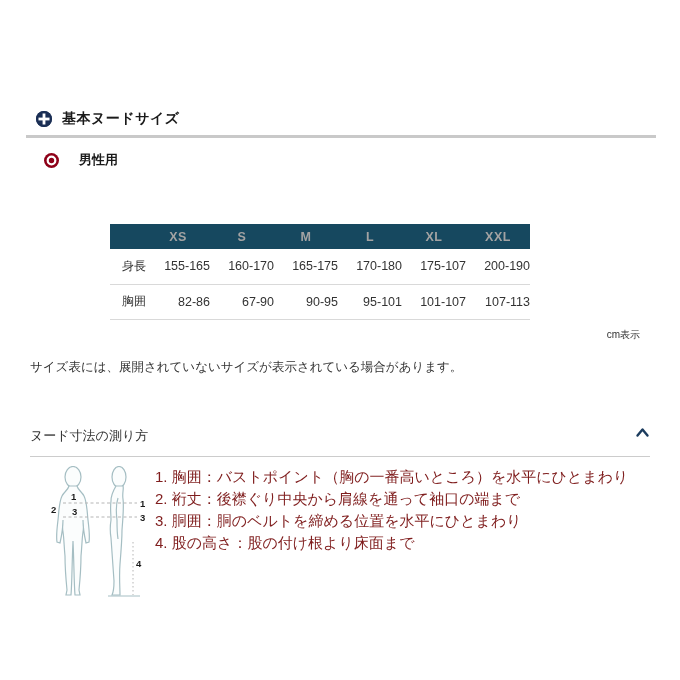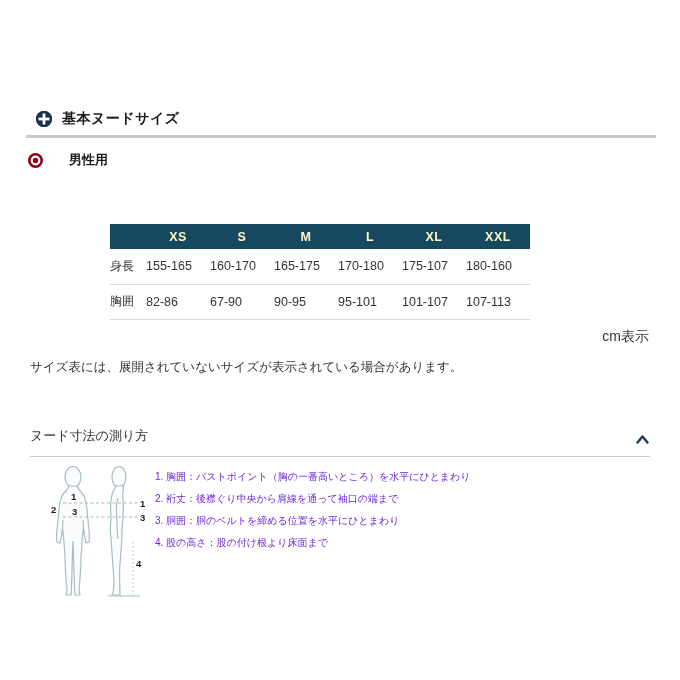--- a/index.html
+++ b/index.html
@@ -11,39 +11,39 @@
   }
   .page { position:relative; width:680px; height:680px; background:#fff; overflow:hidden;padding-left:48px; }
 
   
   .sec1 { position:absolute; top:110px; left:36px; display:flex; align-items:center; gap:10px; cursor:pointer; }
   .sec1 .label { font-size:14px; font-weight:bold; color:#1a1a1a; letter-spacing:0.5px; }
 
   .divider-thick { position:absolute; top:135px; left:26px; width:630px; height:3px; background:#c9c9c9; }
 
   
-  .sec2 { position:absolute; top:151px; left:28px; display:flex; align-items:center; gap:26px; }
+  .sec2 { position:absolute; top:151px; left:44px; display:flex; align-items:center; gap:20px; }
   .sec2 .label { font-size:13px; font-weight:bold; color:#1a1a1a; }
 
   
   table.size { position:absolute; top:224px; left:110px; width:420px; border-collapse:collapse; table-layout:fixed; font-size:12.5px; }
-  table.size thead th { background:#16485f; color:#fef9c3; font-weight:bold; height:25px; text-align:center; font-size:12.5px; letter-spacing:0.5px; }
-  table.size tbody td { height:35px; text-align:left; color:#333; border-bottom:1px solid #d9d9d9; }
+  table.size thead th { background:#16485f; color:#a3a3a3; font-weight:bold; height:25px; text-align:center; font-size:12.5px; letter-spacing:0.5px; }
+  table.size tbody td { height:35px; text-align:right; color:#333; border-bottom:1px solid #d9d9d9; }
   table.size tbody td.rowlabel { font-size:12px; }
 
-  .cm-note { position:absolute; top:328px; right:31px; font-size:14px; color:#333; }
+  .cm-note { position:absolute; top:328px; right:40px; font-size:10px; color:#333; }
 
   .notes { position:absolute; top:357px; left:30px; font-size:12.5px; line-height:20px; color:#333; }
 
-  .measure-head { position:absolute; top:427px; left:30px; width:620px; display:flex; align-items:flex-end; justify-content:space-between; cursor:pointer; }
+  .measure-head { position:absolute; top:427px; left:30px; width:620px; display:flex; align-items:flex-start; justify-content:space-between; cursor:pointer; }
   .measure-head .title { font-size:13px; color:#333; }
   .divider-thin { position:absolute; top:456px; left:30px; width:620px; height:1px; background:#cccccc; }
 
   .diagram { position:absolute; top:466px; left:50px; }
-  .instructions { position:absolute; top:466px; left:155px; font-size:10px; line-height:22px; color:#6d28d9; }
+  .instructions { position:absolute; top:466px; left:155px; font-size:15px; line-height:22px; color:#7f1d1d; }
 
   .icon-wrap { display:flex; align-items:center; }
 </style>
 </head>
 <body>
 
 <div class="page">
 
   <div class="sec1">
     <span class="icon-wrap">
@@ -91,21 +91,21 @@
       </tr>
     </thead>
     <tbody>
       <tr>
         <td class="rowlabel">身長</td>
         <td>155-165</td>
         <td>160-170</td>
         <td>165-175</td>
         <td>170-180</td>
         <td>175-107</td>
-        <td>180-160</td>
+        <td>200-190</td>
       </tr>
       <tr>
         <td class="rowlabel">胸囲</td>
         <td>82-86</td>
         <td>67-90</td>
         <td>90-95</td>
         <td>95-101</td>
         <td>101-107</td>
         <td>107-113</td>
       </tr>

